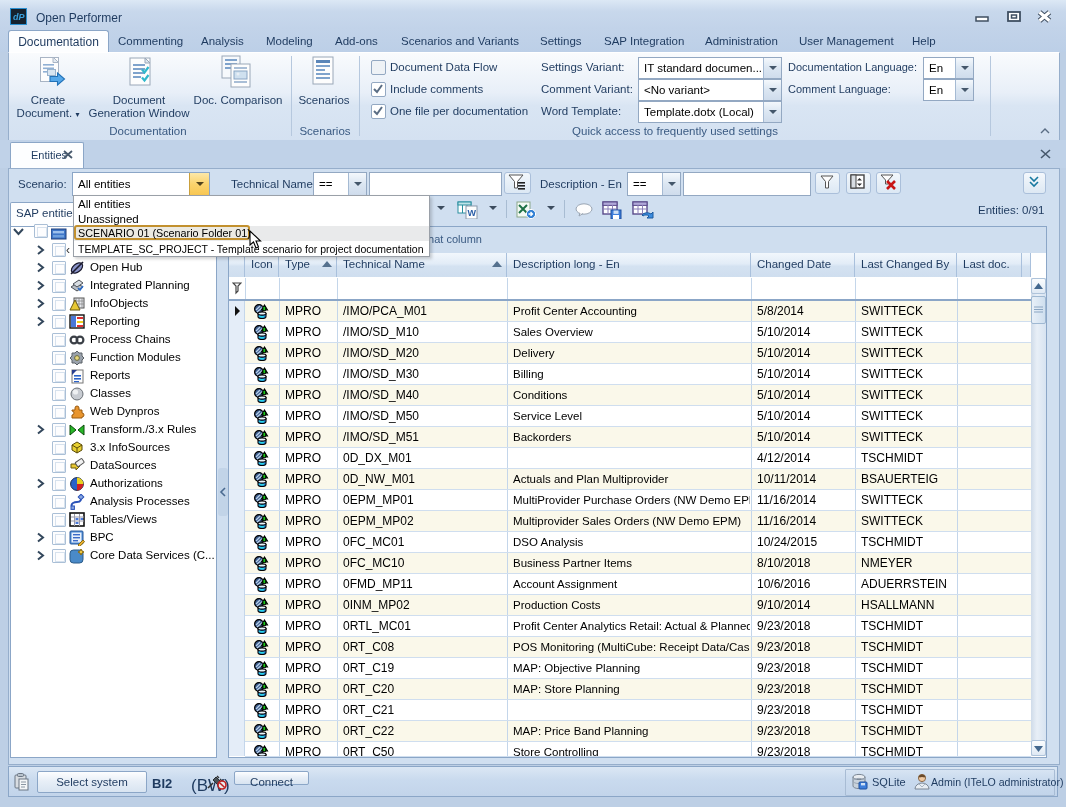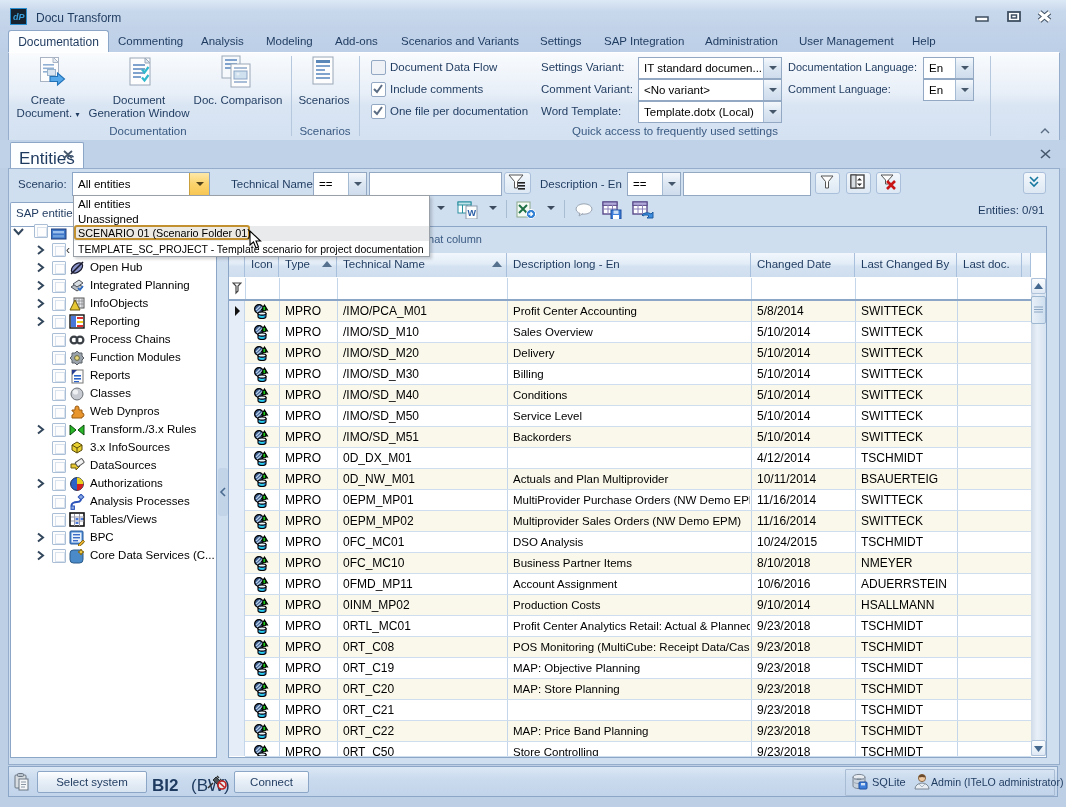--- a/index.html
+++ b/index.html
@@ -47,21 +47,21 @@
 </head>
 <body>
 
 <div class="abs" id="titlebar"></div>
 <div class="abs" id="tabrow"></div>
 
 <svg class="abs" style="left:10px;top:8px" width="17" height="17">
  <rect x="0.5" y="0.5" width="16" height="16" fill="#16222e" stroke="#2a8fd0"></rect>
  <text x="3" y="12" font-size="9" font-style="italic" font-weight="bold" fill="#3aa0dc" font-family="Liberation Sans">dP</text>
 </svg>
-<div class="txt" style="left:36px;top:11px;font-size:12px;color:#1e3a5f">Docu Transform</div>
+<div class="txt" style="left:36px;top:11px;font-size:12px;color:#1e3a5f">Open Performer</div>
 
 <svg class="abs" style="left:970px;top:10px" width="90" height="14" fill="none" stroke="#3f4f62">
  <rect x="6" y="7" width="12" height="4" fill="#fff" stroke-width="1.5"></rect>
  <rect x="38" y="2" width="12" height="9" fill="#fff" stroke-width="1.8"></rect>
  <rect x="41.5" y="5" width="5" height="3" fill="none" stroke-width="1.5"></rect>
  <path d="M69.5 2.2 L79.5 10.8 M79.5 2.2 L69.5 10.8" stroke="#3f4f62" stroke-width="5.2"></path>
  <path d="M69.5 2.2 L79.5 10.8 M79.5 2.2 L69.5 10.8" stroke="#fff" stroke-width="3.3"></path>
 </svg>
 
 <div id="activetab" class="abs">Documentation</div>
@@ -182,21 +182,21 @@
       </div>
     </div>
 
 <svg class="abs" style="left:1039px;top:126px" width="12" height="9">
       <path d="M2 7 L6 3 L10 7" fill="none" stroke="#5a6d84" stroke-width="1.4"></path>
     </svg>
 </div>
 
 <div class="abs" id="doctabrow"></div>
 <div class="abs" style="left:10px;top:142px;width:72px;height:25px;background:#fdfeff;border:1px solid #8ba6c7;border-bottom:none;border-radius:2px 2px 0 0"></div>
-<div class="txt" style="left:19px;top:149px;color:#1e3a5f;font-size:17px">Entities</div>
+<div class="txt" style="left:31px;top:149px;color:#1e3a5f;font-size:11px">Entities</div>
 <svg class="abs" style="left:63px;top:150px" width="10" height="9">
     <path d="M1 1 L9 8 M9 1 L1 8" stroke="#46586c" stroke-width="1.8"></path>
   </svg>
 <svg class="abs" style="left:1040px;top:149px" width="11" height="10">
     <path d="M1 1 L10 9 M10 1 L1 9" stroke="#46586c" stroke-width="1.6"></path>
   </svg>
 
 <div class="abs" id="mainpanel"></div>
 <div id="filterrow">
 <div class="txt" style="left:18px;top:178px;color:#1e3a5f;font-size:11.5px">Scenario:</div>
@@ -1025,30 +1025,30 @@
 </div>
 <div id="statusbar">
 <div class="abs" style="left:8px;top:766px;width:1050px;height:31px;background:linear-gradient(#dbe7f4,#c9daee 45%,#c2d4ea);border:1px solid #8ba6c7;box-sizing:border-box"></div>
 <svg class="abs" style="left:13px;top:772px" width="18" height="19">
 <rect x="2" y="3" width="11" height="13" rx="1" fill="#d8dde2" stroke="#6a7684"></rect>
 <rect x="4.5" y="1.5" width="6" height="3" rx="1" fill="#b8c2cc" stroke="#6a7684"></rect>
 <rect x="6" y="7" width="9" height="11" fill="#f4f6f8" stroke="#6a7684"></rect>
 <path d="M8 10 h5 M8 12.5 h5 M8 15 h4" stroke="#8a96a2" stroke-width="1"></path>
 </svg>
 <div class="abs" style="left:37px;top:771px;width:110px;height:22px;background:linear-gradient(#fdfeff,#e8eff7 45%,#d8e4f1);border:1px solid #8ba6c7;border-radius:2px;box-sizing:border-box;text-align:center;line-height:20px;color:#1e3a5f;font-size:11.5px">Select system</div>
-<div class="txt" style="left:152px;top:776px;color:#1e3a5f;font-weight:bold;font-size:17px">BI2</div>
+<div class="txt" style="left:152px;top:776px;color:#1e3a5f;font-weight:bold;font-size:13px">BI2</div>
 <div class="txt" style="left:191px;top:776px;color:#1e3a5f;font-size:17px">(BW)</div>
 <svg class="abs" style="left:206px;top:772px" width="22" height="18">
 <path d="M2 16 L7 11" stroke="#333" stroke-width="1.6"></path>
 <path d="M7 8 l3 -3 l5 5 l-3 3 Z" fill="#4a5258" stroke="#2a3034"></path>
 <path d="M11 4 l2 2 M14 7 l2 2" stroke="#333" stroke-width="1.4"></path>
 <circle cx="16" cy="13" r="4" fill="#e8eaec" stroke="#c02020" stroke-width="1.6"></circle>
 <path d="M13.3 10.5 L18.7 15.5" stroke="#c02020" stroke-width="1.6"></path>
 </svg>
-<div class="abs" style="left:234px;top:771px;width:75px;height:22px;background:linear-gradient(#fdfeff,#e8eff7 45%,#d8e4f1);border:1px solid #8ba6c7;border-radius:2px;box-sizing:border-box;text-align:center;line-height:20px;color:#1e3a5f;font-size:11.5px">Connect</div>
+<div class="abs" style="left:234px;top:771px;width:75px;height:14px;background:linear-gradient(#fdfeff,#e8eff7 45%,#d8e4f1);border:1px solid #8ba6c7;border-radius:2px;box-sizing:border-box;text-align:center;line-height:20px;color:#1e3a5f;font-size:11.5px">Connect</div>
 <div class="abs" style="left:845px;top:769px;width:208px;height:25px;border:1px solid #a8bcd4;border-radius:1px"></div>
 <svg class="abs" style="left:851px;top:773px" width="18" height="17">
 <path d="M2 4 h12 v9 a6 2.6 0 0 1 -12 0 Z" fill="#c8d2dc" stroke="#7a8694"></path>
 <ellipse cx="8" cy="4" rx="6" ry="2.6" fill="#e8ecf0" stroke="#7a8694"></ellipse>
 <ellipse cx="8" cy="8" rx="6" ry="2.6" fill="none" stroke="#9aa6b4"></ellipse>
 <rect x="8" y="9" width="8" height="7" rx="1" fill="#3d7edb" stroke="#1c4f9e"></rect>
 <rect x="10" y="10" width="4" height="2.4" fill="#cfe0f5"></rect>
 </svg>
 <div class="txt" style="left:872px;top:776px;color:#1e3a5f;font-size:11px">SQLite</div>
 <svg class="abs" style="left:913px;top:772px" width="18" height="19">

